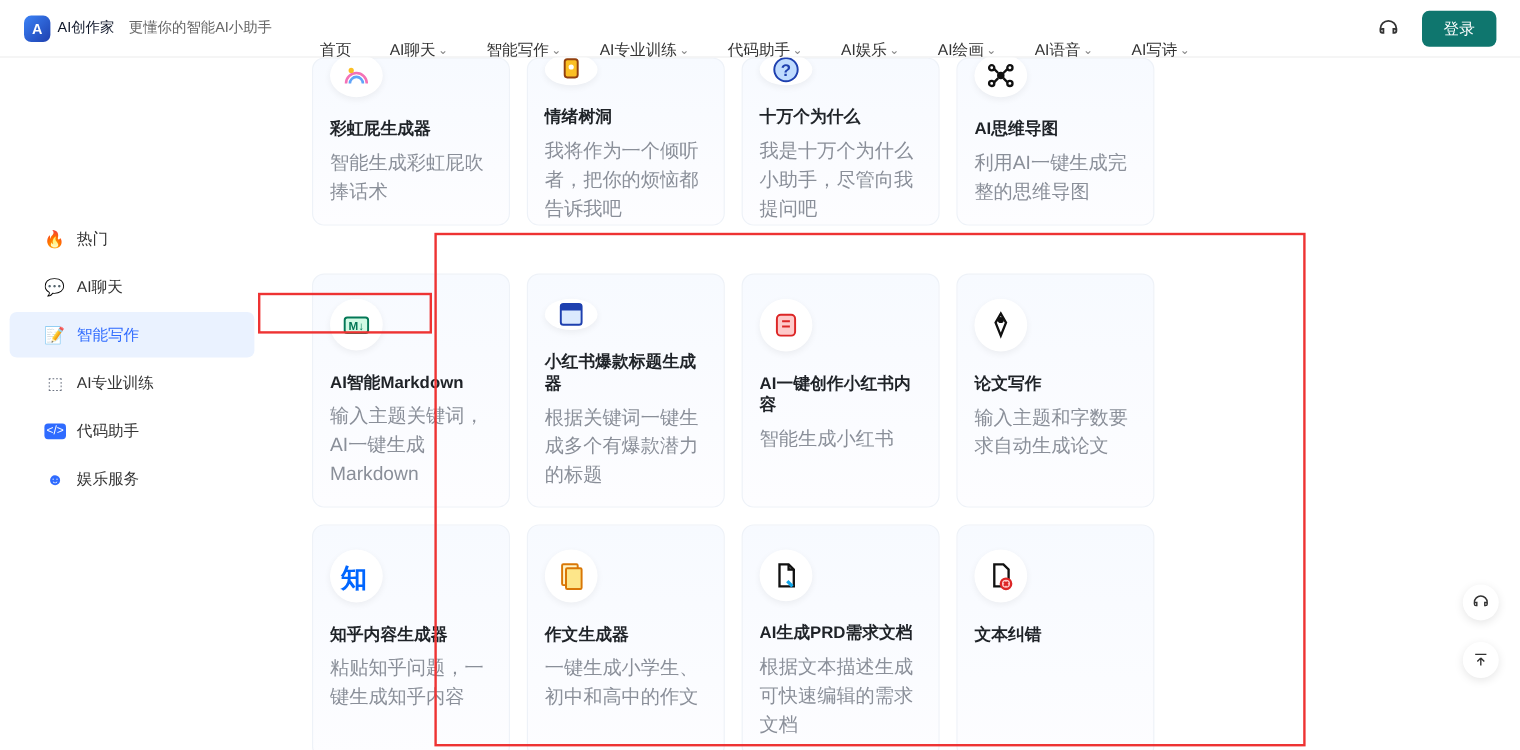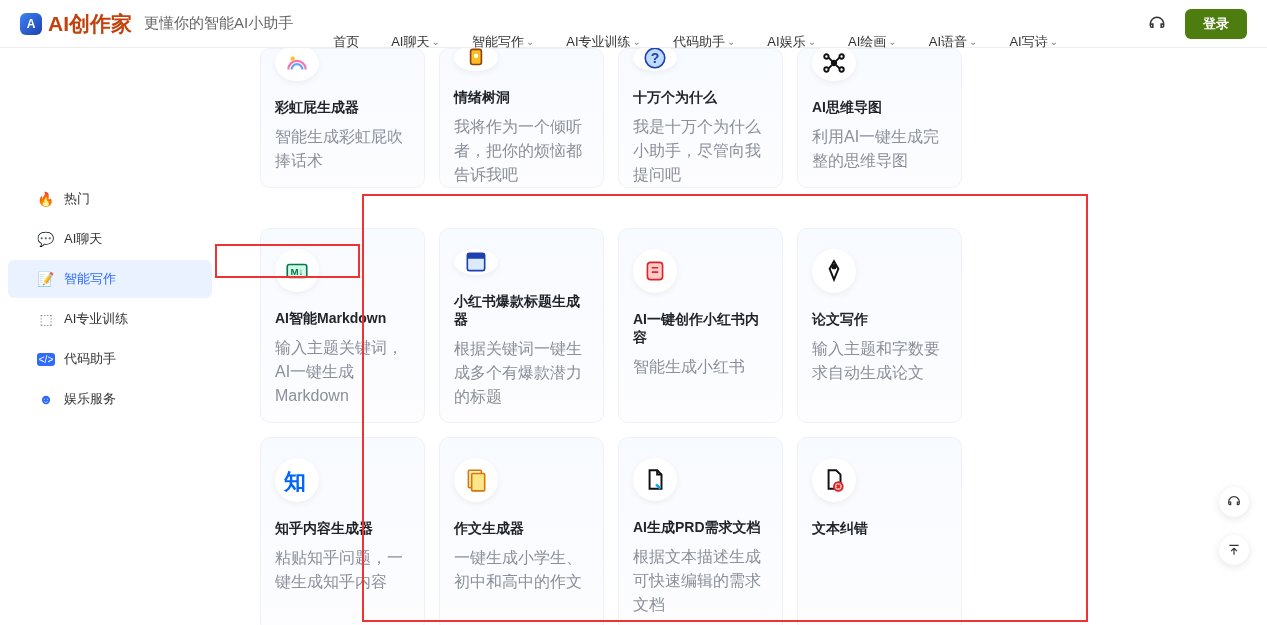--- a/index.html
+++ b/index.html
@@ -2,28 +2,28 @@
 <html><head>
 <meta charset="utf-8">
 <style>
 * { margin: 0; padding: 0; box-sizing: border-box; }
 body { font-family: -apple-system, "PingFang SC", "Microsoft YaHei", sans-serif; width: 1267px; height: 625px; background: #fff; overflow: hidden; position: relative; }
 
 
 .header { height: 48px; display: flex; align-items: center; padding: 0 20px; border-bottom: 1px solid #eee; }
 .logo { display: flex; align-items: center; gap: 6px; }
 .logo-icon { width: 22px; height: 22px; background: linear-gradient(135deg,#3b82f6,#1e40af); border-radius: 6px; display:flex; align-items:center; justify-content:center; color:#fff; font-size:12px; font-weight:bold; }
-.logo-text { font-size: 21px; font-weight: 700; color: #c2410c; }
-.tagline { font-size: 15px; color: #666; margin-left: 12px; }
+.logo-text { font-size: 12px; font-weight: 400; color: #0f172a; }
+.tagline { font-size: 12px; color: #666; margin-left: 12px; }
 .nav { display: flex; gap: 32px; margin-left: 40px; flex: 1; margin-top: 36px; }
 .nav-item { font-size: 13px; color: #333; cursor: pointer; display: flex; align-items: center; gap: 2px; }
 .nav-item .chev { font-size: 10px; color: #888; }
 .head-right { display: flex; align-items: center; gap: 18px; }
 .head-icon { width: 20px; height: 20px; color: #333; cursor: pointer; }
-.login-btn { background: #4d7c0f; color: #fff; border: none; border-radius: 6px; padding: 6px 18px; font-size: 13px; cursor: pointer; font-weight: bold; }
+.login-btn { background: #0f766e; color: #fff; border: none; border-radius: 6px; padding: 6px 18px; font-size: 13px; cursor: pointer; }
 
 
 .main { display: flex; height: calc(625px - 48px); }
 .sidebar { width: 220px; padding-top: 130px; }
 .side-item { display: flex; align-items: center; gap: 10px; padding: 10px 18px 10px 30px; font-size: 13px; color: #333; cursor: pointer; border-radius: 6px; margin: 2px 8px; }
 .side-item.active { background: #eaf2ff; color: #2f6bff; font-weight: 500; }
 .side-icon { width: 16px; height: 16px; display: inline-flex; align-items: center; justify-content: center; font-size: 14px; }
 .red-box { position: absolute; left: 215px; top: 244px; width: 145px; height: 34px; border: 2px solid #e33; z-index: 5; pointer-events: none; }
 .red-box2 { position: absolute; left: 362px; top: 194px; width: 726px; height: 428px; border: 2px solid #e33; z-index: 5; pointer-events: none; }
 

